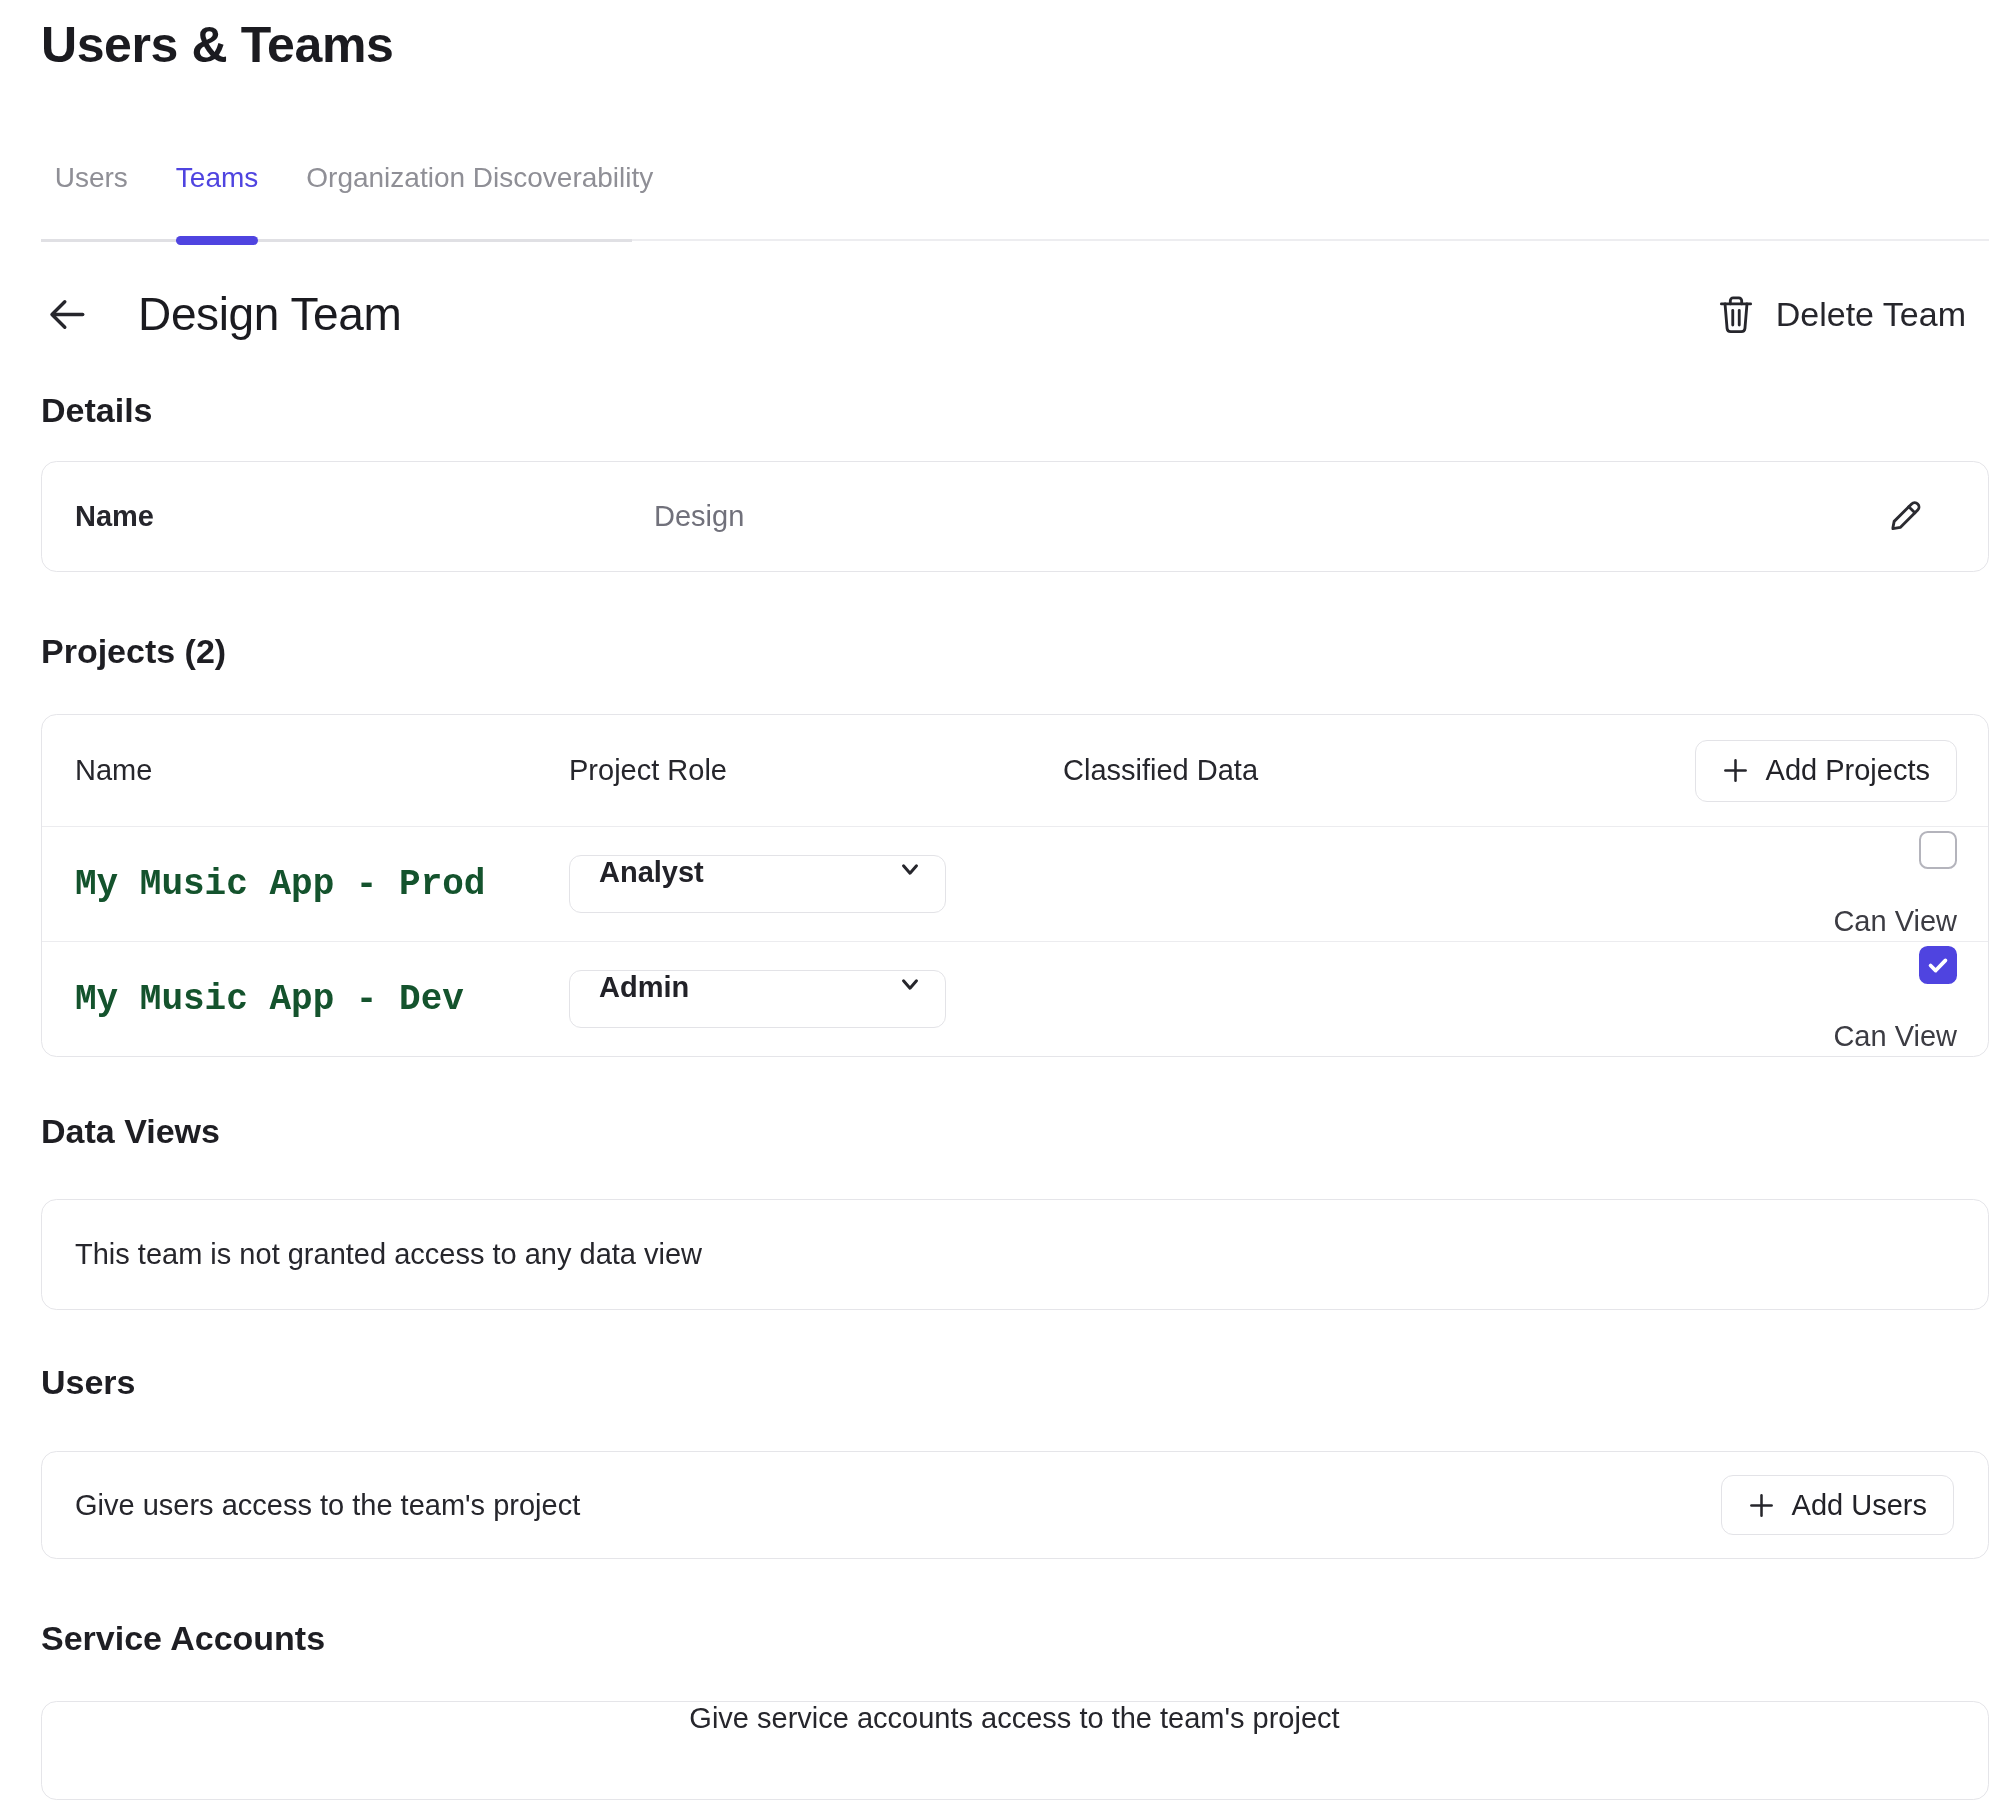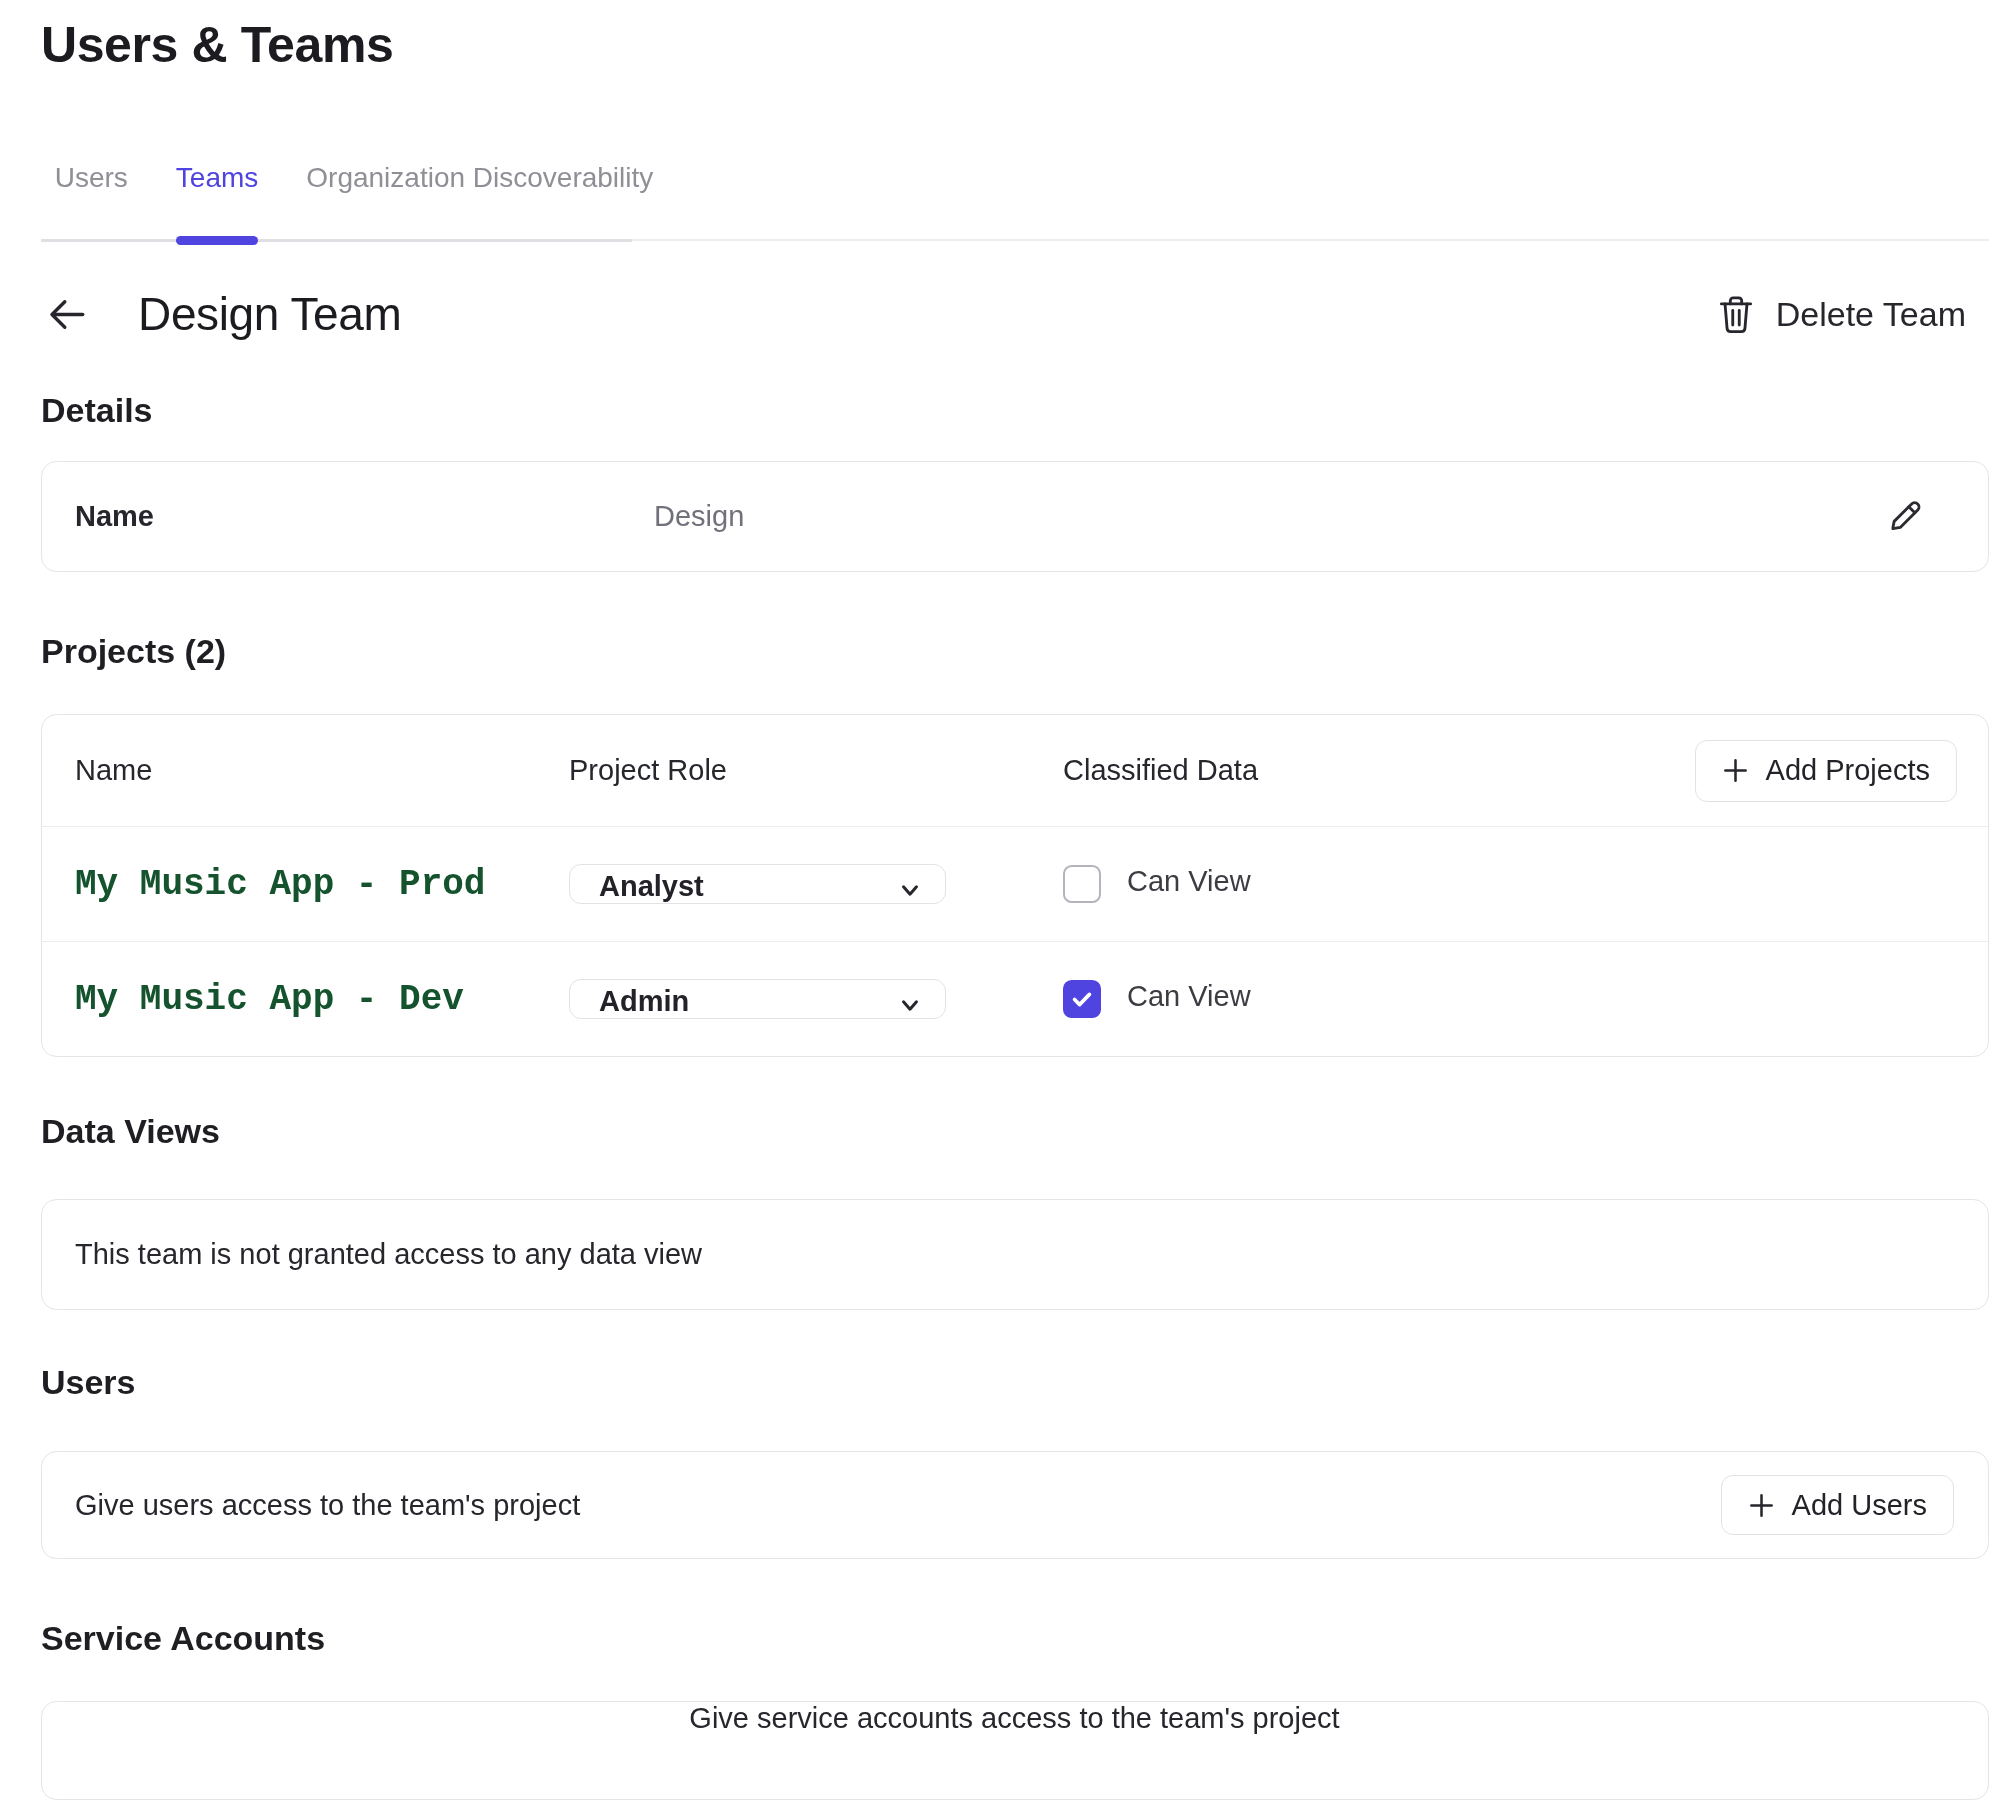--- a/index.html
+++ b/index.html
@@ -47,25 +47,25 @@
   .icon-btn { background:none; border:none; color:#2b2b31; cursor:pointer; display:flex; align-items:center; justify-content:center; width:48px; height:48px; margin-right:27px; }
 
   
   .projects-card { margin-top:41px; padding:0; }
   .ptable-row { display:grid; grid-template-columns:494px 494px 1fr auto; align-items:center; min-height:115px; padding:0 31px 0 33px; }
   .ptable-row.header { min-height:111px; }
   .ptable-row + .ptable-row { border-top:1.7px solid #ececef; }
   .col-header { font-size:29px; color:#26262c; }
   .project-name { font-size:36px; font-weight:700; color:#14532d;font-family:Liberation Mono, monospace; }
 
-  .role-select { width:377px; height:40px; border:1.7px solid #e3e3e7; border-radius:12px; background:#fff; display:flex; align-items:flex-end; justify-content:space-between; padding:0 22px 0 29px; cursor:pointer; }
+  .role-select { width:377px; height:58px; border:1.7px solid #e3e3e7; border-radius:12px; background:#fff; display:flex; align-items:flex-start; justify-content:space-between; padding:0 22px 0 29px; cursor:pointer; }
   .role-select .role-label { font-size:29px; font-weight:700; color:#222228; }
   .role-select .chev { color:#26262c; display:flex; }
 
-  .checkwrap { display:flex; align-items:flex-start; gap:26px; }
+  .checkwrap { display:flex; align-items:flex-end; gap:36px;flex-direction:column; }
   .checkbox { width:38px; height:38px; border-radius:8.6px; border:2.6px solid #b4b4bc; background:#fff; display:flex; align-items:center; justify-content:center; cursor:pointer; }
   .checkbox svg { visibility:hidden; }
   .checkbox.checked { background:var(--accent); border-color:var(--accent); }
   .checkbox.checked svg { visibility:visible; }
   .check-label { font-size:29px; color:#3c3c43; }
 
   
   .msg-card { display:flex; align-items:center; padding:0 34px 0 33px; }
   .dv-card { margin-top:46px; height:111px; }
   .users-card { margin-top:47px; height:108px; justify-content:space-between; }

